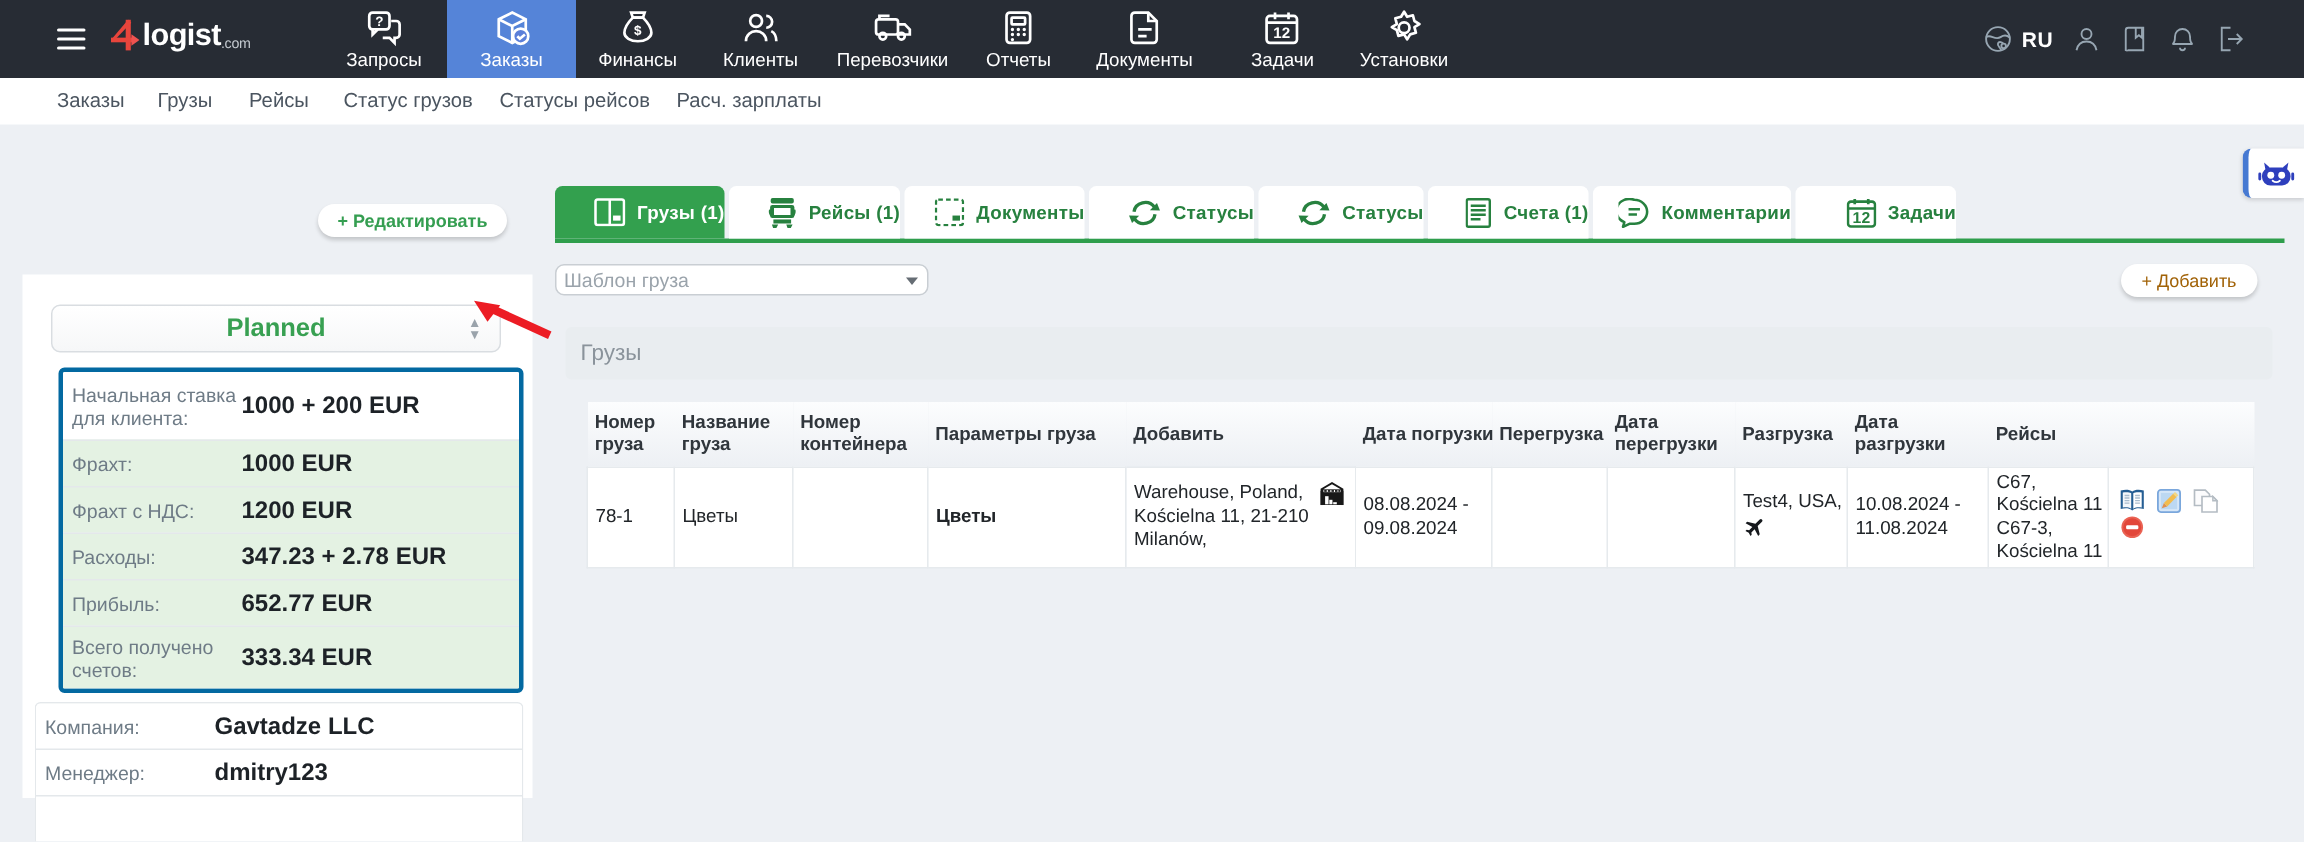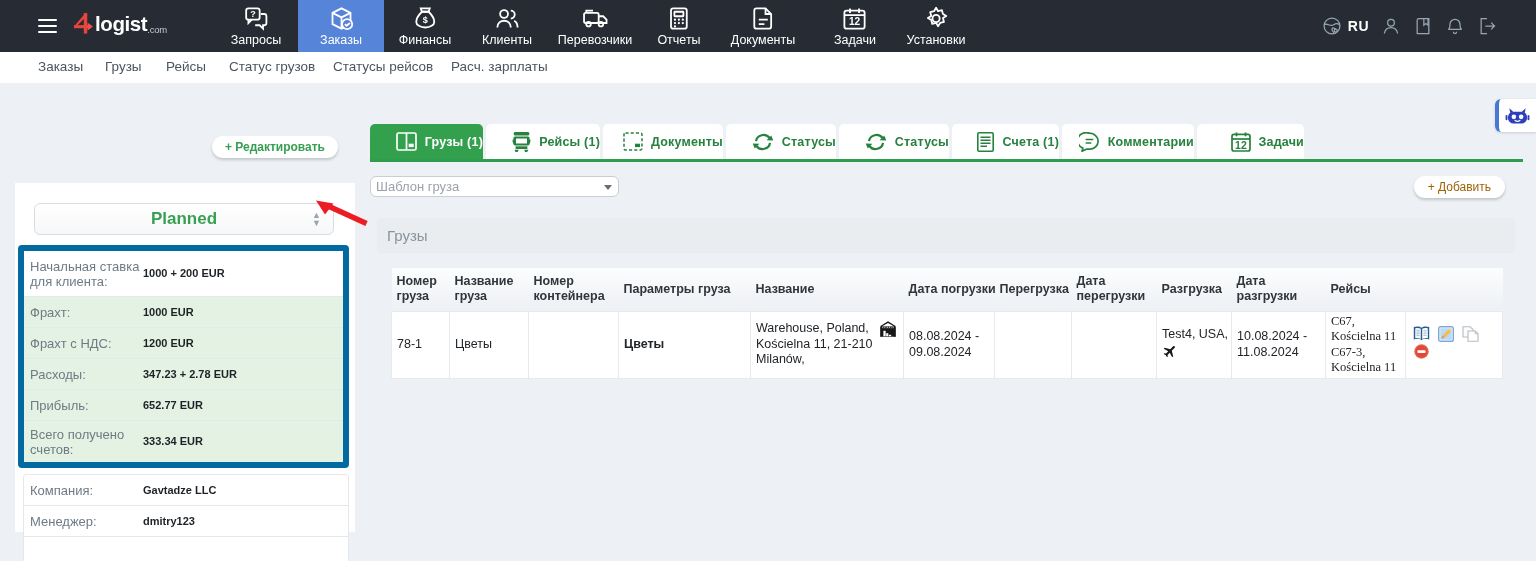--- a/index.html
+++ b/index.html
@@ -27,48 +27,48 @@
 .subnav a { position:absolute; top:7px; color:#4b5560; font-size:13.5px; text-decoration:none; white-space:nowrap; }
 
 
 .leftcard { position:absolute; left:15px; top:124px; width:340px; }
 .greenhead { height:41px; background:#359e51; border-radius:4px 4px 0 0; color:#fff; font-size:18px; font-weight:bold; display:flex; align-items:center; padding-left:18px; }
 .editrow { height:59px; position:relative; }
 .btn-edit { position:absolute; right:17px; top:12px; height:22px; padding:0 13px; background:#fff; border:none; border-radius:11px; color:#359e51; font-weight:bold; font-size:12px; font-family:inherit; box-shadow:0 2px 3px rgba(0,0,0,0.18); }
 .cardbody { background:#fff; padding:20px 0 0 0; height:349px; }
 .planned { margin:0 21px 0 19px; height:32px; border:1px solid #d9dde1; border-radius:6px; background:linear-gradient(#fff,#f6f7f8); display:flex; align-items:center; justify-content:center; position:relative; color:#38a052; font-size:17px; font-weight:bold; }
 .planned .ar { position:absolute; right:12px; top:7px; color:#9aa3ab; font-size:9px; line-height:0.9; text-align:center; }
-.ltable { margin:10px 6px 0 3px;  border:6px solid #0369a1; border-radius:4px; overflow:hidden; font-size:13px; }
+.ltable { margin:10px 6px 0 24px;  border:3px solid #0369a1; border-radius:4px; overflow:hidden; font-size:13px; }
 .lrow { display:flex; align-items:center; border-top:1px solid #e4e8eb; background:#fff; min-height:31px; }
 .lrow:first-child { border-top:none; min-height:30px; }
 .lrow.h2 { min-height:45px; }
 .lrow.h2b { min-height:42px; }
 .lrow .k { width:119px; padding-left:6px; color:#6e7b86; line-height:15px; }
-.lrow .v { flex:1; padding-right:4px; color:#1d2227; font-weight:bold; font-size:11px; line-height:15px; }
+.lrow .v { flex:1; padding-right:4px; color:#1d2227; font-weight:bold; font-size:16px; line-height:15px; }
 .lrow.g { background:#e4f2e3; }
 .ltable2 { margin:6px 6px 0 8px; border:1px solid #e4e8eb; border-radius:4px 4px 0 0; border-bottom:none; overflow:hidden; font-size:13px; }
 
 
 .redarrow { position:absolute; left:313px; top:196px; width:56px; height:32px; pointer-events:none; }
 
 
 .rightpanel { position:absolute; left:370px; top:124px; width:1153px; }
 .tabs { display:flex; gap:3px; height:35px; }
 .tab { background:#fff; border-radius:5px 5px 0 0; display:flex; align-items:center; justify-content:flex-end; gap:8px; color:#27813f; font-size:12.5px; font-weight:bold; white-space:nowrap; letter-spacing:0.2px; }
 .tab.active { background:#33a04e; color:#fff; }
 .greenline { height:3px; background:#2f9e4c; }
 .toolbar { position:relative; height:54px; }
 .seltpl { position:absolute; left:0px; top:14px; width:249px; height:21px; border:1px solid #c9ced3; border-radius:6px; background:#fff; color:#9aa3ab; font-size:13px; display:flex; align-items:center; padding-left:5px; }
 .seltpl .tri { position:absolute; right:6px; top:8px; width:0; height:0; border-left:4.5px solid transparent; border-right:4.5px solid transparent; border-top:5.5px solid #666d74; }
 .btn-add { position:absolute; right:18px; top:14px; height:22px; padding:0 14px; background:#fff; border:none; border-radius:11px; color:#a16207; font-size:12px; font-family:inherit; box-shadow:0 2px 3px rgba(0,0,0,0.18); }
 .gruzbox-head { position:absolute; left:7px; top:94px; width:1138px; height:35px; background:#e9edf0; border-radius:4px; color:#8a939b; font-size:15px; display:flex; align-items:center; padding-left:10px; }
 .gtable { position:absolute; left:21px; top:144px; width:1111px; border-collapse:collapse; table-layout:fixed; font-size:12.5px; color:#212529; }
 .gtable th { background:linear-gradient(#fcfdfe,#edf0f4); font-weight:bold; text-align:left; padding:2px 5px; vertical-align:middle; color:#30363c; line-height:15px; height:43px; }
 .gtable td { border:1px solid #e6eaed; padding:2px 5px; vertical-align:middle; background:#fff; line-height:15.5px; }
-.gtable td.vo { white-space:nowrap;font-family:Liberation Serif, serif; }
+.gtable td.vo { white-space:nowrap; }
 
 
 .robot { position:absolute; right:0px; top:99px; width:41px; height:33px; background:#fff; border-radius:6px 0 0 6px; border-left:4px solid #4679d2; display:flex; align-items:center; justify-content:center; box-shadow:0 1px 3px rgba(0,0,0,0.15); }
 </style>
 </head>
 <body>
 
 <div class="topbar">
   <div class="burger">
       <div></div>
@@ -302,21 +302,21 @@
     <button class="btn-add">+ Добавить</button>
   </div>
   <div class="gruzbox-head">Грузы</div>
   <table class="gtable">
     <tbody>
         <tr>
       <th style="width:58px">Номер груза</th>
       <th style="width:79px">Название груза</th>
       <th style="width:90px">Номер контейнера</th>
       <th style="width:132px">Параметры груза</th>
-      <th style="width:153px">Название</th>
+      <th style="width:153px">Добавить</th>
       <th style="width:91px;white-space:nowrap">Дата погрузки</th>
       <th style="width:77px">Перегрузка</th>
       <th style="width:85px">Дата перегрузки</th>
       <th style="width:75px">Разгрузка</th>
       <th style="width:94px">Дата разгрузки</th>
       <th style="width:80px">Рейсы</th>
       <th style="width:97px"></th>
     </tr>
     <tr>
       <td>78-1</td>

